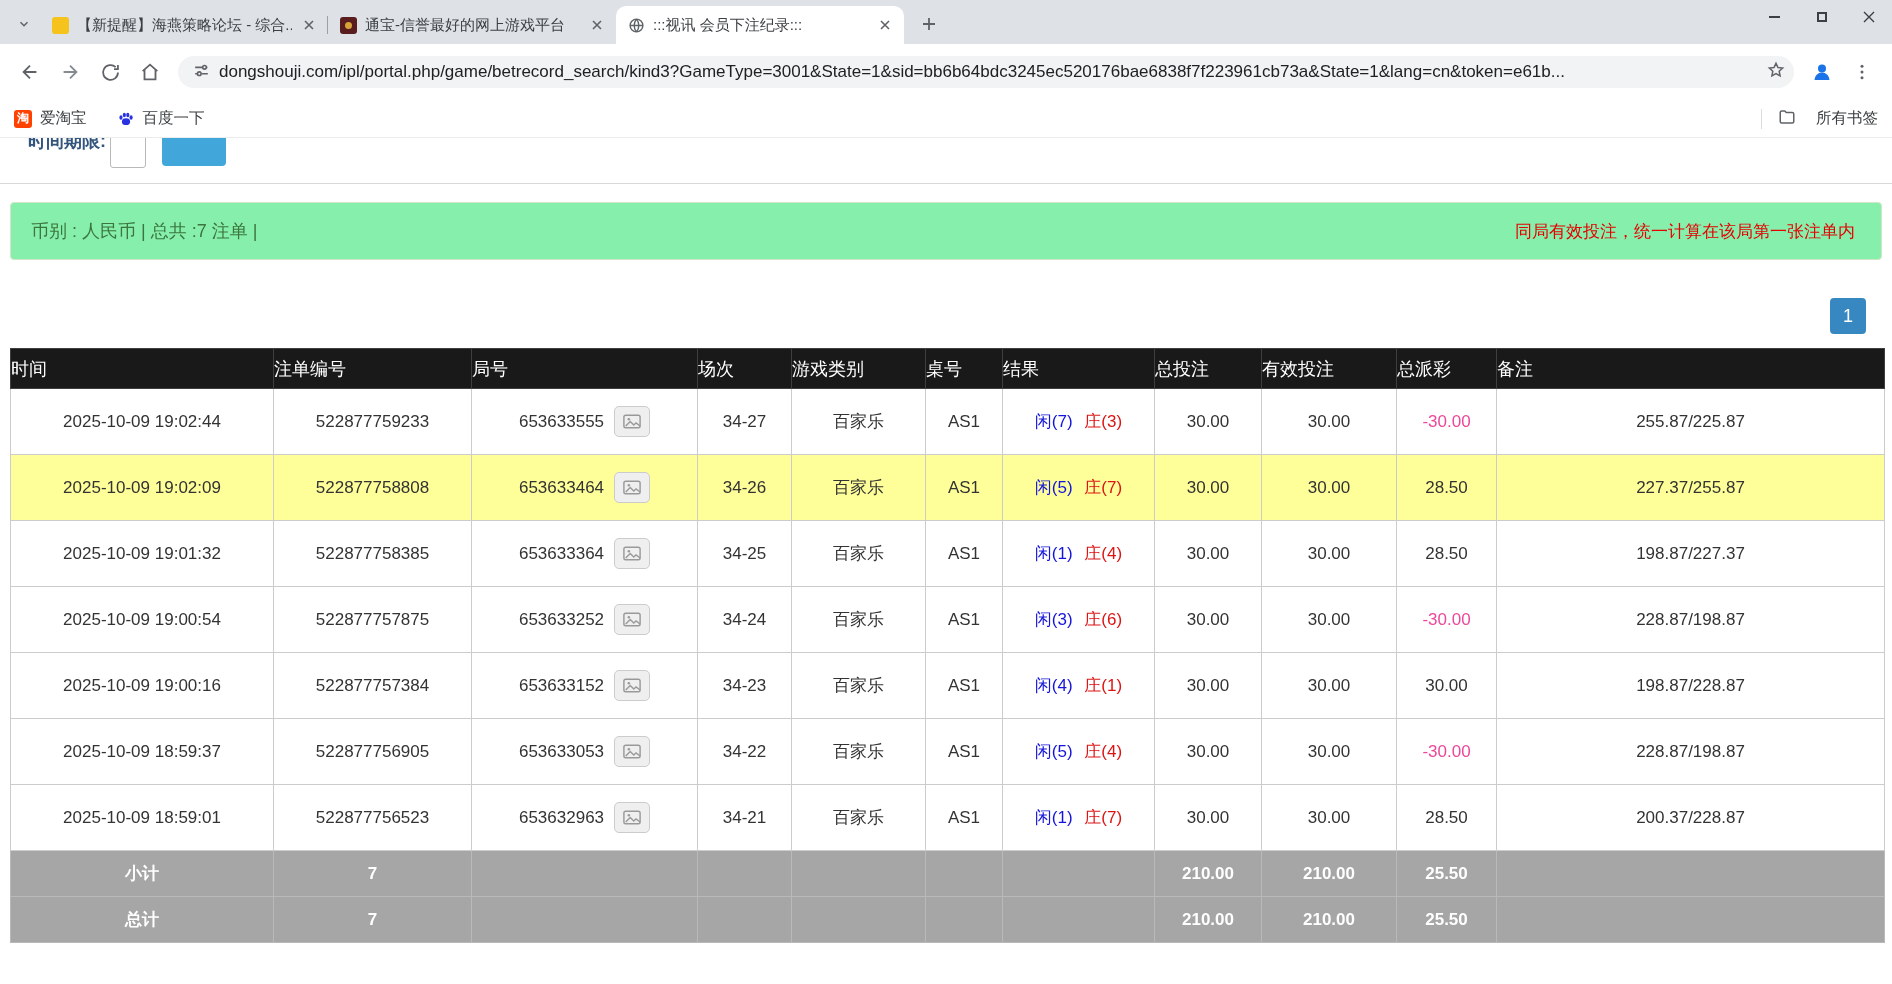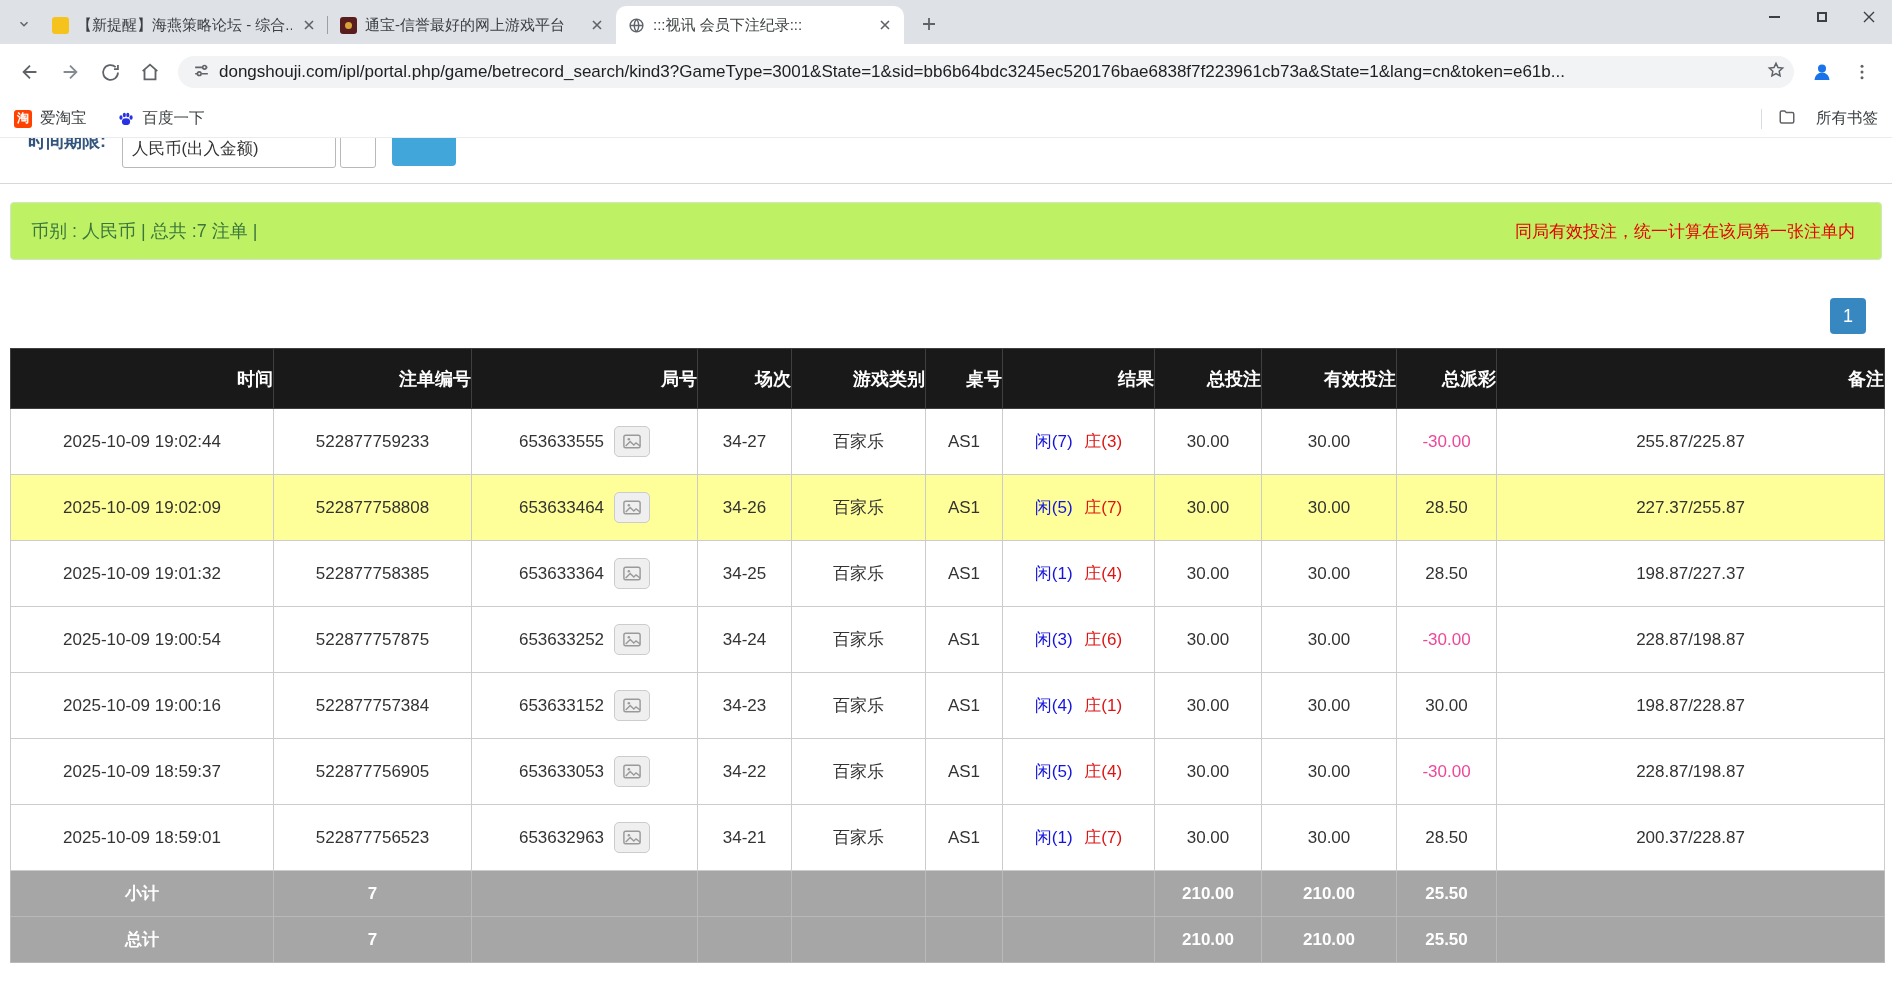--- a/index.html
+++ b/index.html
@@ -41,31 +41,31 @@
   .bm-all { display: flex; align-items: center; gap: 20px; font-size: 15.5px; color: #3c4043; }
 
   
   .form-strip { height: 46px; overflow: hidden; border-bottom: 1px solid #d8d8d8; display: flex; align-items: flex-start; padding-left: 28px; background: #fff; }
   .form-label { font-size: 18px; font-weight: bold; color: #33557d; margin-top: -8px; line-height: 22px; }
   .form-select { width: 214px; height: 42px; margin: -12px 0 0 16px; border: 1px solid #b9b9b9; border-radius: 3px; background: #fff; display: flex; align-items: flex-end; padding: 0 9px 7px; font-size: 16.5px; color: #333; white-space: nowrap; overflow: hidden; }
   .form-mini { width: 36px; height: 42px; margin: -12px 0 0 4px; border: 1px solid #b9b9b9; border-radius: 3px; background: #fff; }
   .form-btn { width: 64px; height: 58px; margin: -30px 0 0 16px; background: #41a7da; border: none; border-radius: 4px; }
 
   
-  .alert { margin: 18px 10px 0; height: 58px; background: #bef264; border: 1px solid #d0e6c4; border-radius: 4px; display: flex; align-items: center; justify-content: space-between; padding: 0 26px 0 20px; }
+  .alert { margin: 18px 10px 0; height: 58px; background: #86efac; border: 1px solid #d0e6c4; border-radius: 4px; display: flex; align-items: center; justify-content: space-between; padding: 0 26px 0 20px; }
   .alert-left { font-size: 18px; color: #3c763d; }
   .alert-right { font-size: 17px; color: #e60000; }
 
   
   .pagination-row { margin: 38px 26px 0 0; display: flex; justify-content: flex-end; }
   .page-btn { min-width: 36px; height: 36px; display: inline-flex; align-items: center; justify-content: center; background: #3787c0; color: #fff; font-size: 18px; border-radius: 4px; }
 
   
   .bet-table { margin: 14px 0 0 10px; border-collapse: collapse; table-layout: fixed; width: 1874px; }
-  .bet-table thead th { background: #191919; border: 1px solid #3f3f3f; color: #fff; font-size: 18px; font-weight: bold; height: 60px; text-align: right; }
+  .bet-table thead th { background: #191919; border: 1px solid #3f3f3f; color: #fff; font-size: 18px; font-weight: normal; height: 40px; text-align: left; }
   .bet-table tbody td { border: 1px solid #ccc; height: 66px; text-align: center; font-size: 17px; color: #333; background: #fff; }
   .bet-table tr.hl td { background: #ffff99; margin-left: 7px; }
   .round-cell-inner { display: flex; align-items: center; justify-content: center; gap: 10px; }
   .replay-btn { width: 36px; height: 31px; background: #efefef; border: 1px solid #ccc; border-radius: 5px; display: inline-flex; align-items: center; justify-content: center; }
   .result-player { color: #1414dd; }
   .result-banker { color: #dd1414; margin-left: 7px; }
   .bet-link { color: #2a6fd9; }
   .payout.neg { color: #ec4899; }
   .bet-table tfoot td { background: #a6a6a6; border: 1px solid #b9b9b9; color: #fff; font-weight: bold; font-size: 17px; height: 46px; text-align: center; }
 </style>
@@ -217,23 +217,20 @@
       <svg width="18" height="18" viewBox="0 0 24 24" fill="none" stroke="#5f6368" stroke-width="2">
           <path d="M3 6a2 2 0 0 1 2-2h4l2 2h8a2 2 0 0 1 2 2v10a2 2 0 0 1-2 2H5a2 2 0 0 1-2-2z"></path>
         </svg>
     </span>
     <span>所有书签</span>
   </span>
 </div>
 
 <div class="form-strip">
   <span class="form-label">时间期限:</span>
-  <span class="form-select">
-    <span>人民币(出入金额)</span>
-  </span>
   <span class="form-mini"></span>
   <button class="form-btn"></button>
 </div>
 
 <div class="alert">
   <span class="alert-left">币别 : 人民币 | 总共 :7 注单 |</span>
   <span class="alert-right">同局有效投注，统一计算在该局第一张注单内</span>
 </div>
 
 <div class="pagination-row">

